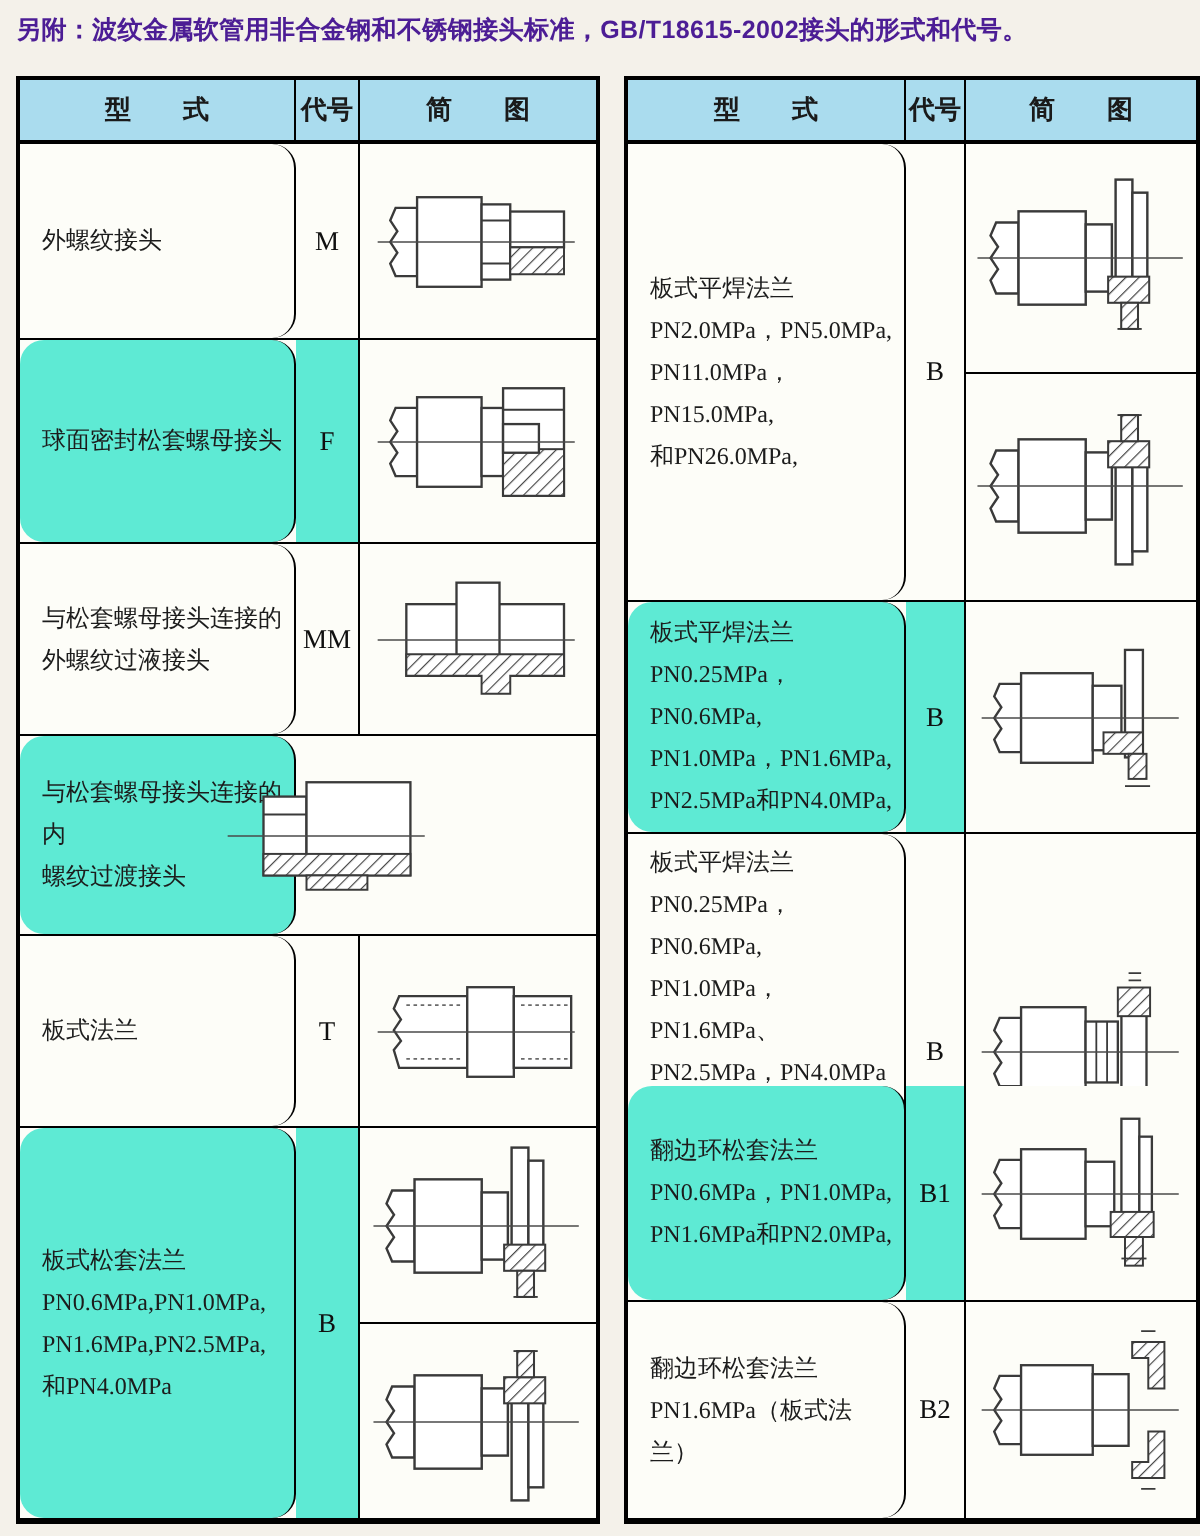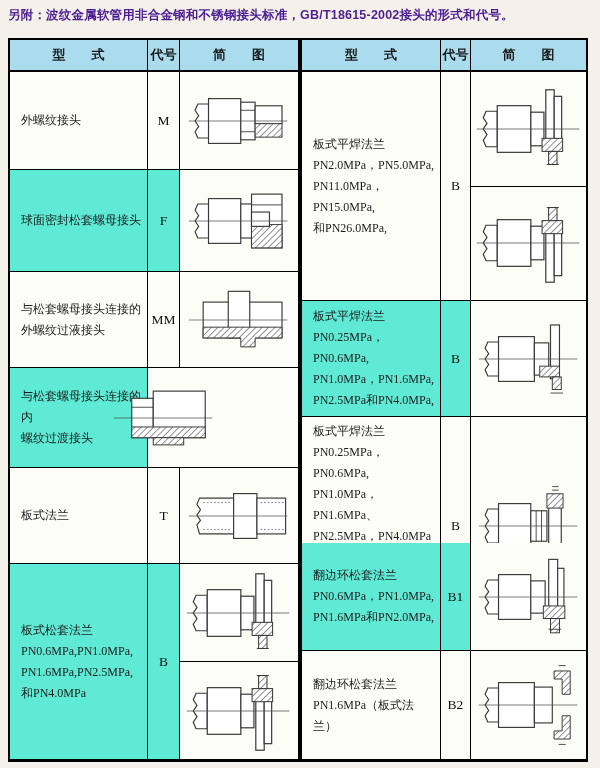--- a/index.html
+++ b/index.html
@@ -4,38 +4,39 @@
 <style>
   html,body{margin:0;padding:0}
   body{
     width:600px;height:768px;background:#f4f1ea;position:relative;
     font-family:"Liberation Sans","DejaVu Sans",sans-serif;overflow:hidden;
   }
   .title{
     position:absolute;top:7px;left:8px;width:586px;
     font-size:12.5px;font-weight:700;color:#4c1d95;letter-spacing:.2px;
   }
-  .tables{position:absolute;top:38px;left:8px;display:flex;gap:0}
+  .tables{position:absolute;top:38px;left:8px;display:flex;gap:12px}
   .tbl{background:#fdfdf8;border:2px solid #000;border-bottom-width:3px}
   .tbl.left{width:288px}
   .tbl.right{width:284px}
   .hdr,.row{display:grid}
   .left .hdr,.left .row{grid-template-columns:138px 32px 1fr}
   .right .hdr,.right .row{grid-template-columns:139px 30px 1fr}
   .hdr{height:30px;background:#aadcee;border-bottom:1px solid #000}
   .hcell{display:flex;align-items:center;justify-content:center;
     font-size:13px;font-weight:700;color:#1a1a1a}
   .hcell.bd,.cell.bd{border-right:1px solid #000}
   .row{box-sizing:border-box;border-top:1px solid #000}
   .row:first-of-type{border-top:none}
   .cell{display:flex;align-items:center;background:#fdfdf8;min-width:0}
   .cell.type{
     padding:4px 4px 4px 11px;font-size:12px;line-height:1.75;
     white-space:pre-line;color:#1c1c1c;
     font-family:"Liberation Serif","DejaVu Serif",serif;
+    border-radius:12px;
   }
   .cell.code{
     justify-content:center;font-size:13.5px;color:#101010;
     font-family:"Liberation Serif","DejaVu Serif",serif;
   }
   .cell.diag{flex-direction:column;justify-content:center;padding:0}
   .row.hl .type,.row.hl .code{background:#5eead4}
   .sub{flex:1;width:100%;display:flex;align-items:center;justify-content:center}
   .sub + .sub{border-top:1px solid #000}
   svg.dg{width:112px;height:86px;display:block}

